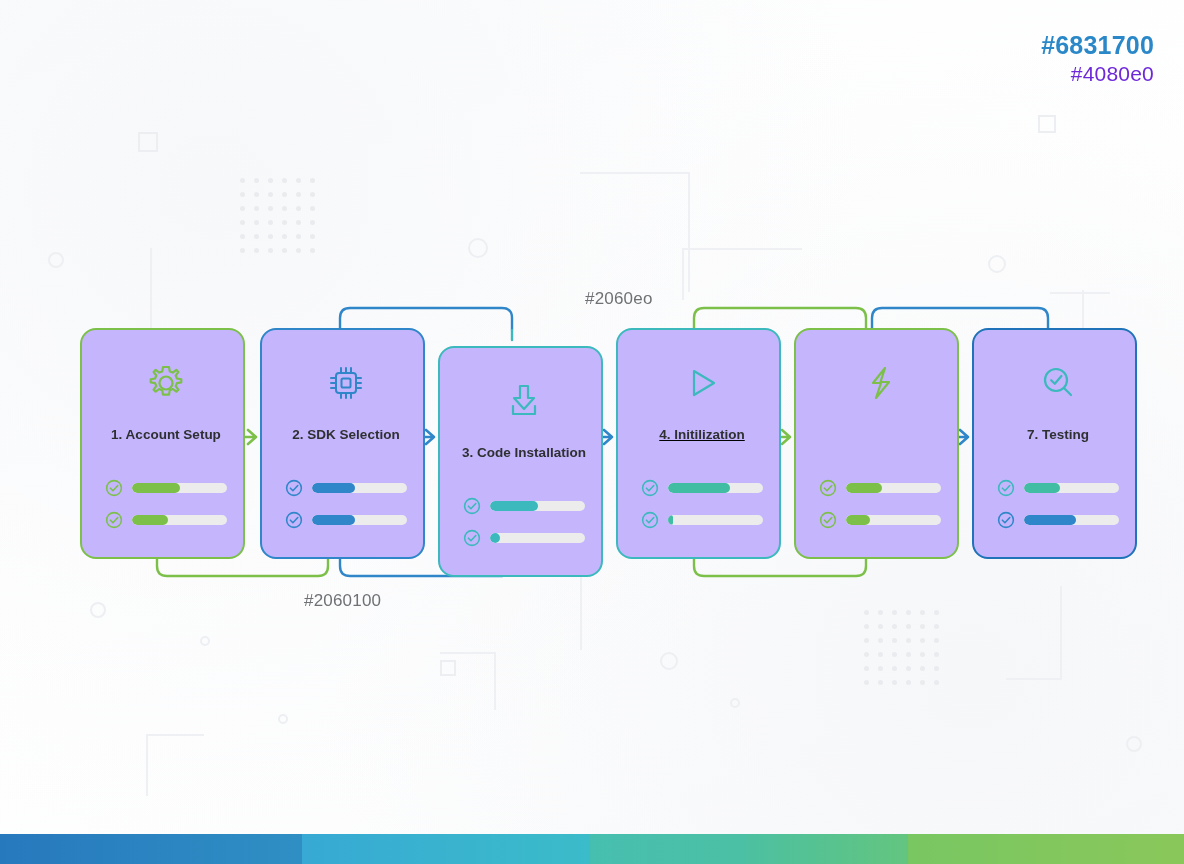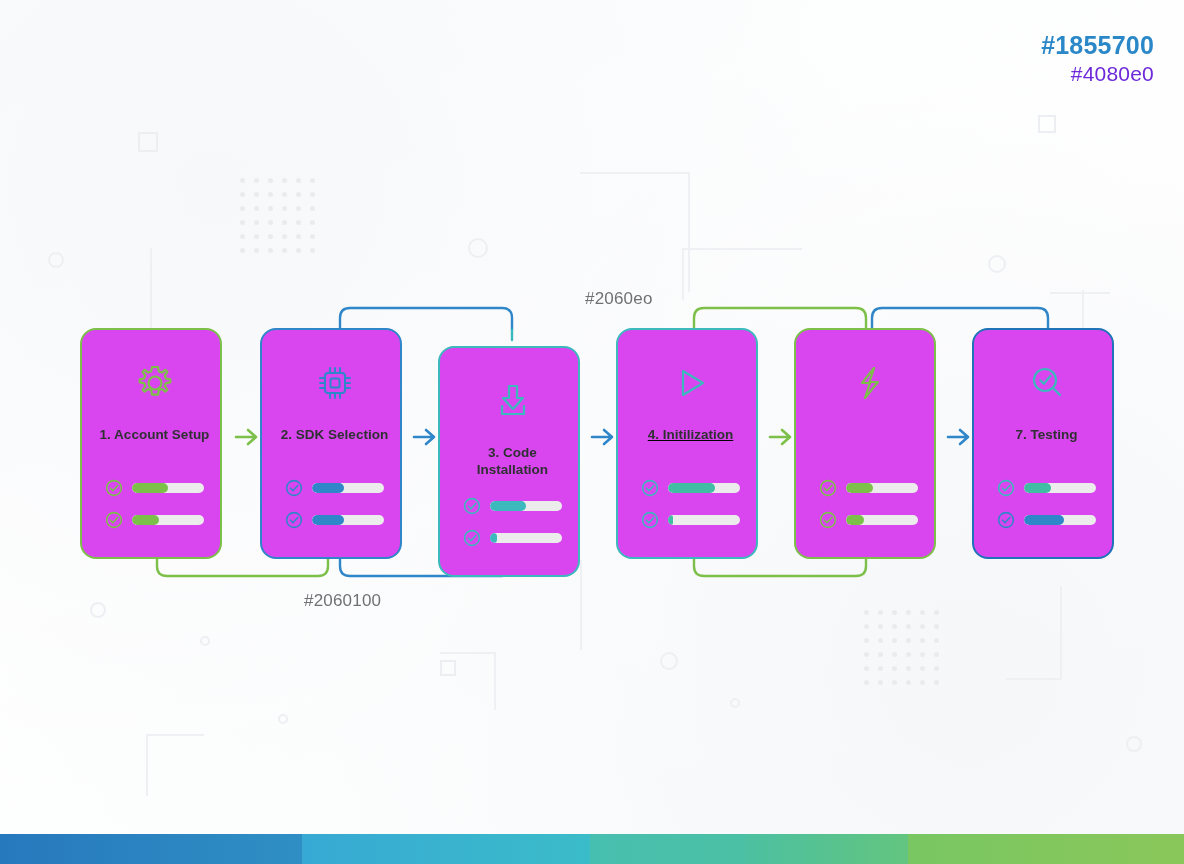--- a/index.html
+++ b/index.html
@@ -126,25 +126,25 @@
     left: 0; top: 0;
     width: 1184px;
     height: 864px;
     pointer-events: none;
     z-index: 2;
   }
 
   
   .card {
     position: absolute;
-    width: 142px;
+    width: 165px;
     height: 231px;
     border-radius: 16px;
     border: 2.5px solid #cccccc;
-    background: #d946ef;
+    background: #c4b5fd;
     z-index: 4;
     display: flex;
     flex-direction: column;
     align-items: center;
     padding-left: 7px;
   }
   .card-icon {
     margin-top: 28px;
     height: 50px;
     display: flex;
@@ -314,21 +314,21 @@
       <i></i>
       <i></i>
       <i></i>
       <i></i>
       <i></i>
   </div>
 </div>
 
 <div class="header">
   <div class="hex-codes">
-    <div class="hex-primary">#1855700</div>
+    <div class="hex-primary">#6831700</div>
     <div class="hex-secondary">#4080e0</div>
   </div>
 </div>
 
 <div class="stage">
 
   <svg class="connector-svg" viewBox="0 0 1184 864">
     <g fill="none" stroke-width="2.4" stroke-linecap="round">
 
       <path d="M 340 330 L 340 318 Q 340 308 350 308 L 502 308 Q 512 308 512 318 L 512 330" stroke="#2f86c9"></path>

